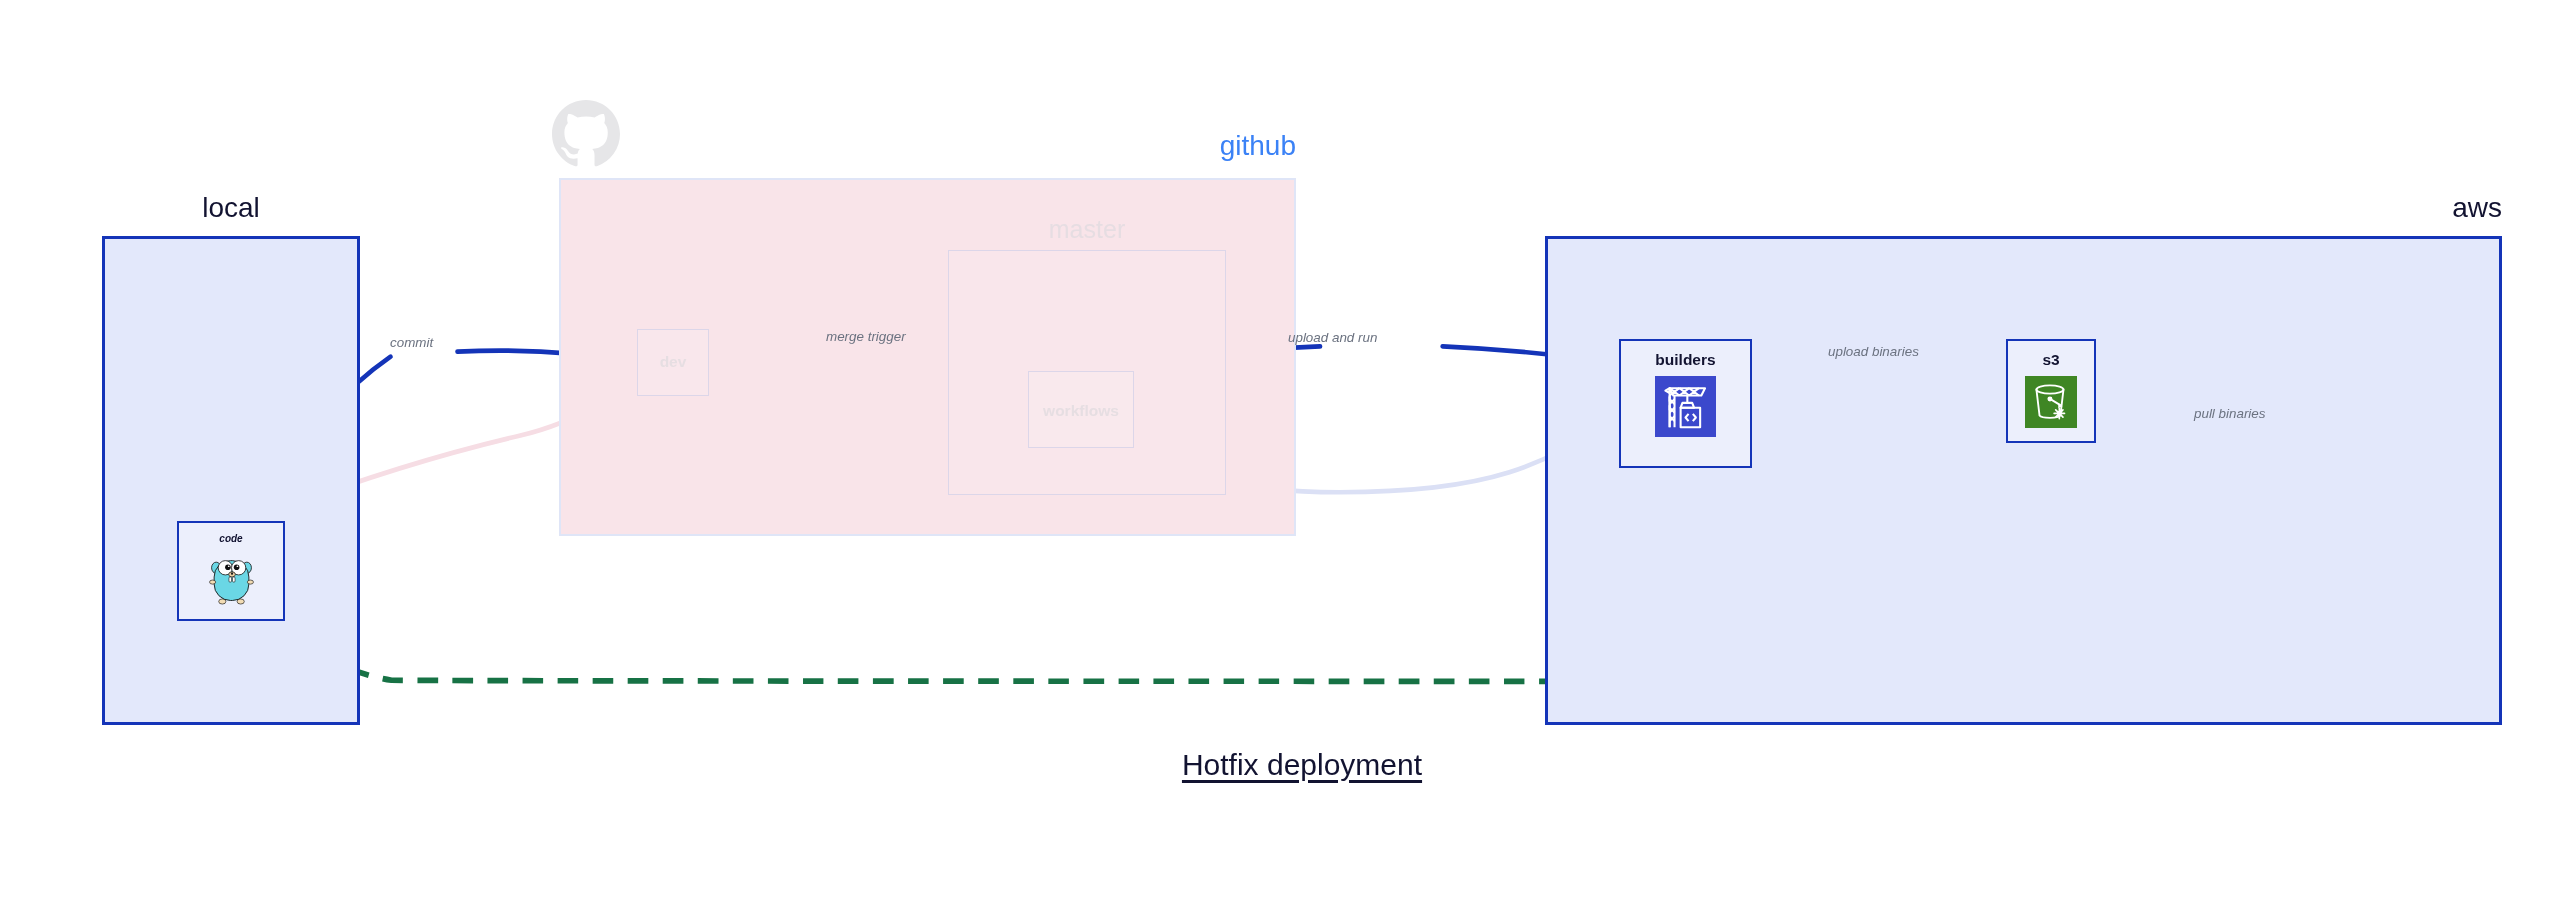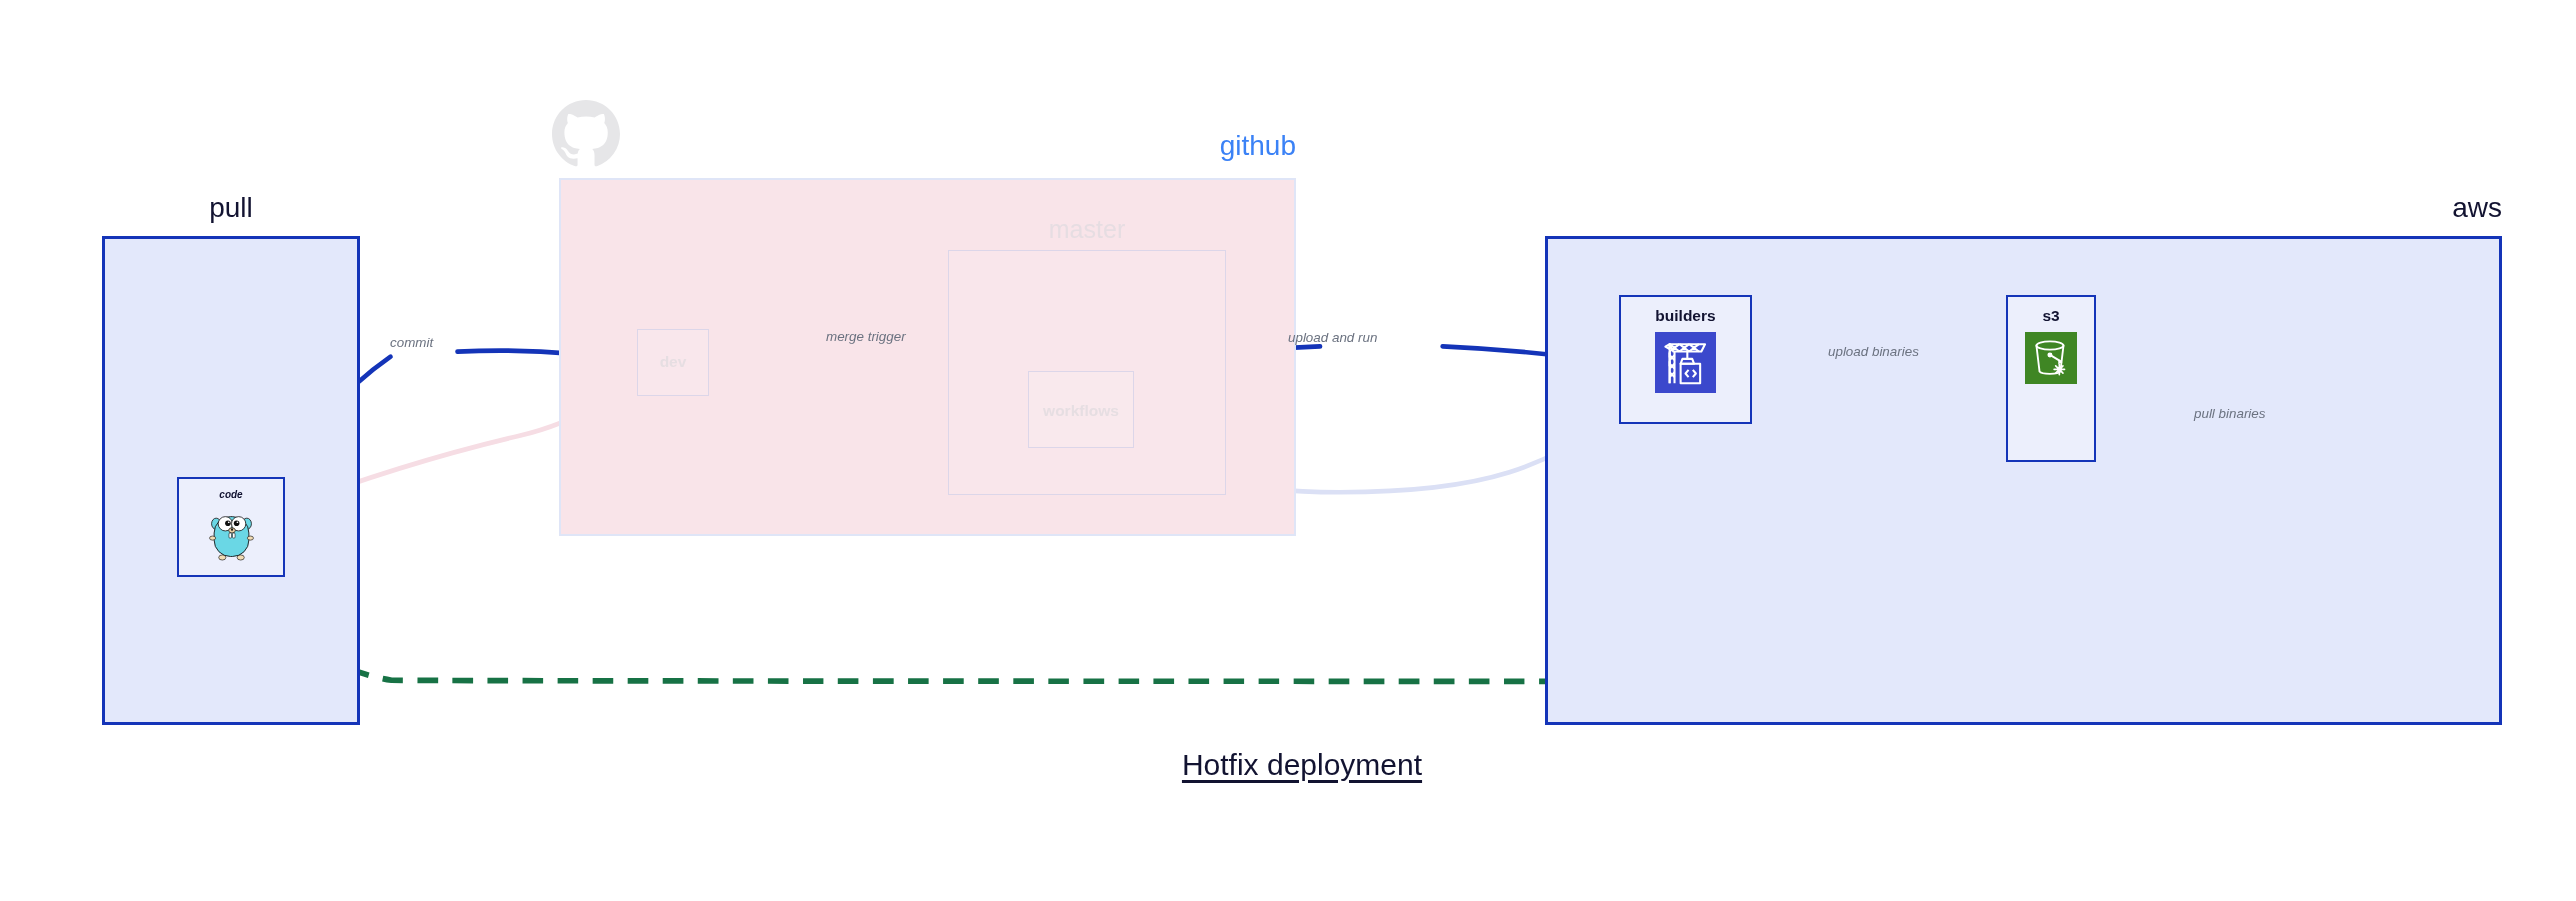--- a/index.html
+++ b/index.html
@@ -105,33 +105,34 @@
   .node-icon {
     display: flex;
     align-items: center;
     justify-content: center;
   }
 
   
   .node.active {
     background: #eceffc;
     border: 2.6px solid #1434b8;
+    margin-top: 44px;
   }
   .node.active .node-label { color: #121331; }
 
   
   .node.faded {
     background: rgba(255,255,255,0.14);
     border: 1.5px solid #dcd6e9;
   }
   .node.faded .node-label { color: #e6dee2; }
 
   #node-code  { left: 177px;  top: 477px;  width: 108px; height: 100px; }
   #node-builders { left: 1619px; top: 295px; width: 133px; height: 129px; }
-  #node-s3    { left: 2006px; top: 295px; width: 90px; height: 167px; }
+  #node-s3    { left: 2006px; top: 295px; width: 90px; height: 104px; }
   #node-ec2   { left: 2332px; top: 552px; width: 99px; height: 129px; }
   #node-dev   { left: 637px; top: 329px;  width: 72px; height: 67px; }
   #node-workflows { left: 1028px; top: 371px; width: 106px; height: 77px; }
 
   #node-code .node-label  { font-size: 10px; margin-top: 11.3px; font-style: italic; }
   #node-builders .node-label { font-size: 15.5px; margin-top: 11.3px; }
   #node-s3 .node-label    { font-size: 15.5px; margin-top: 11.3px; }
   #node-ec2 .node-label   { font-size: 15.5px; margin-top: 11.3px; }
   #node-dev .node-label   { font-size: 15.5px; margin-top: 24px; }
   #node-workflows .node-label { font-size: 15.5px; margin-top: 31px; }
@@ -202,21 +203,21 @@
     <path d="M 3758 700 L 3884 700" fill="none" stroke="#1434b8" stroke-width="8" stroke-linecap="round" marker-end="url(#ah-blue)"></path>
 
     <path d="M 4068 700 C 4180 716 4260 750 4320 812" fill="none" stroke="#1434b8" stroke-width="9" stroke-linecap="round"></path>
     <path d="M 4366 868 C 4430 950 4490 1020 4528 1062" fill="none" stroke="#1434b8" stroke-width="9" stroke-linecap="round" marker-end="url(#ah-blue)"></path>
 
     <path d="M 470 1128 C 540 1230 640 1300 760 1320 C 1200 1322 2600 1322 3050 1322
              C 3600 1322 4100 1300 4430 1240" fill="none" stroke="#177245" stroke-width="11" stroke-dasharray="40 28" stroke-linecap="butt" marker-end="url(#ah-green)"></path>
   </svg>
 
   <div class="group-box" id="group-local"></div>
-  <div class="group-title" id="title-local">pull</div>
+  <div class="group-title" id="title-local">local</div>
 
   <div class="group-box" id="group-github"></div>
   <div class="group-title" id="title-github">github</div>
 
   <div class="group-box" id="group-master"></div>
   <div class="group-title" id="title-master">master</div>
 
   <div class="group-box" id="group-aws"></div>
   <div class="group-title" id="title-aws">aws</div>
 

